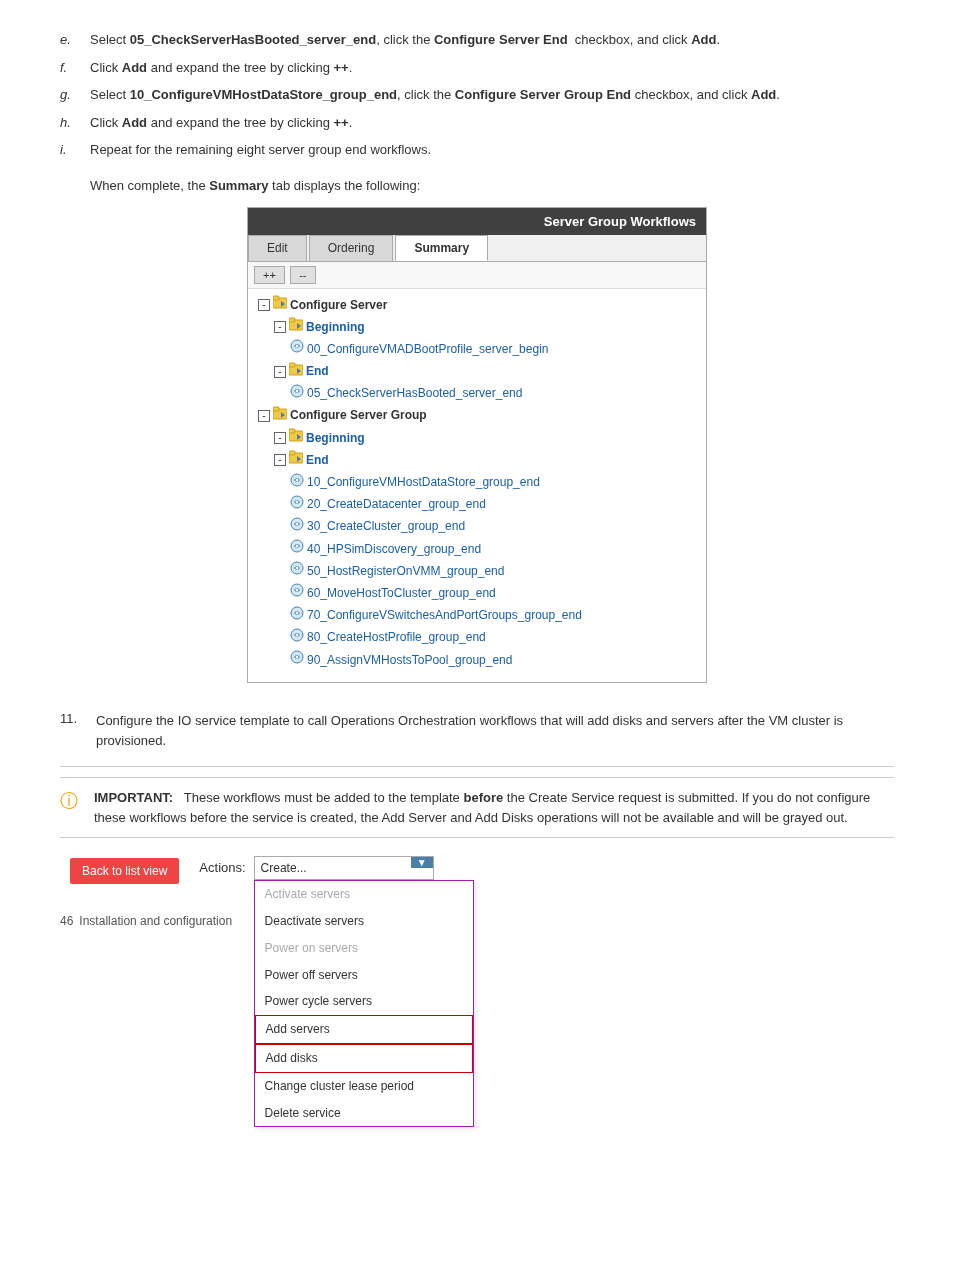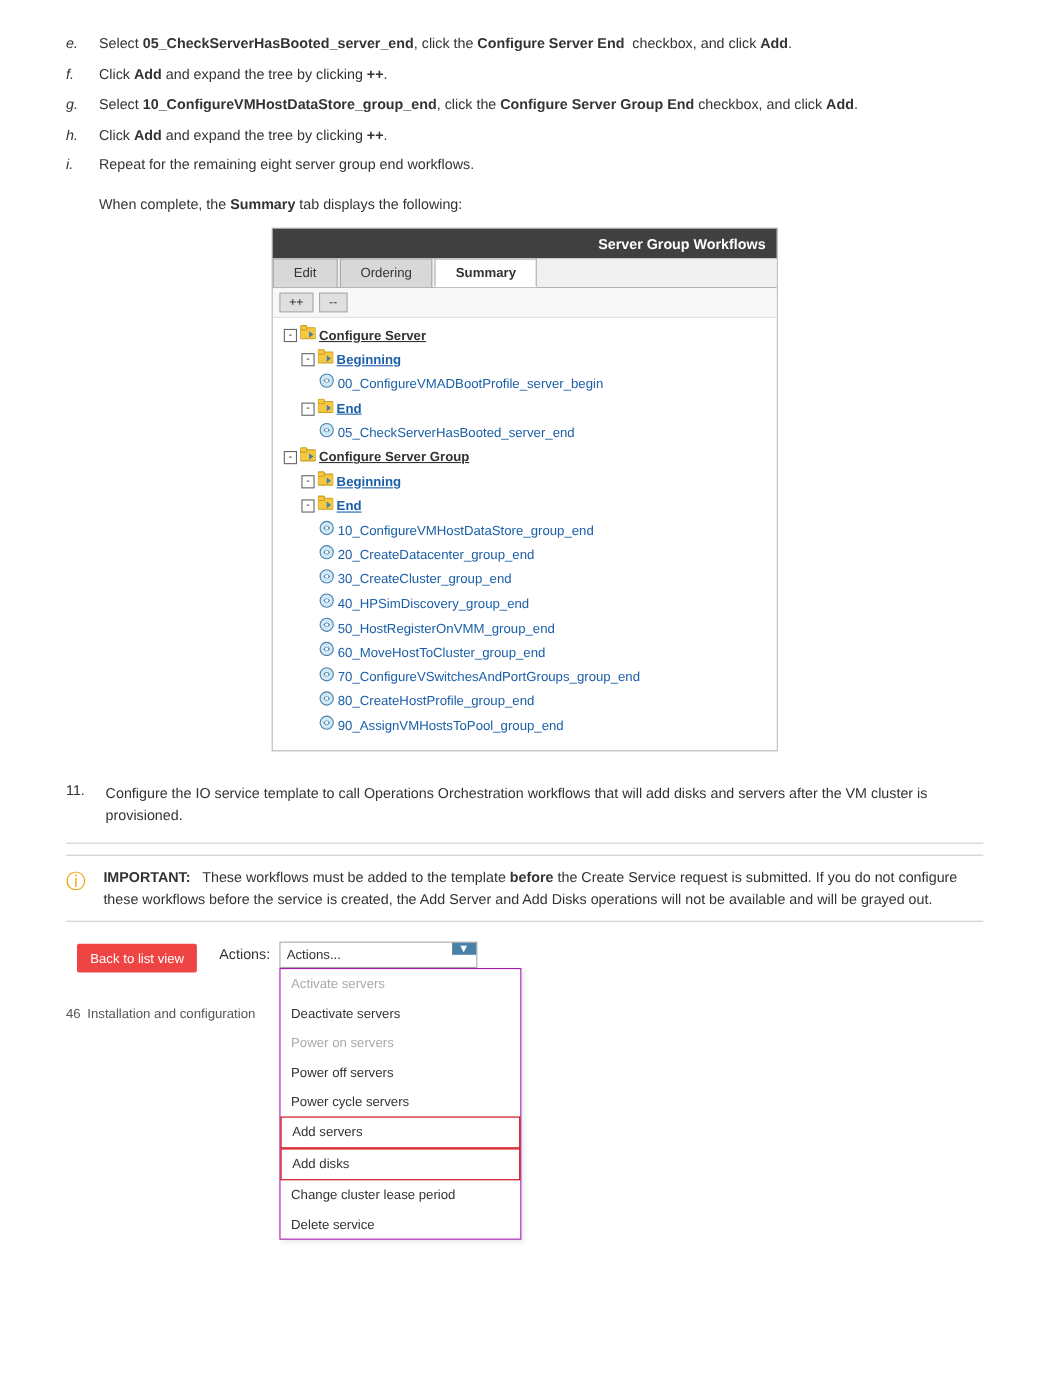--- a/index.html
+++ b/index.html
@@ -105,21 +105,21 @@
       background: #fff;
       display: inline-flex;
       align-items: center;
       justify-content: center;
       margin-right: 3px;
       font-size: 10px;
       flex-shrink: 0;
       cursor: pointer;
     }
     .link-blue { color: #1a5fa8; }
-    .tree-label { color: #333; font-weight: bold; text-decoration: underline; }
+    .tree-label { color: #333; font-weight: bold; }
 
     
     .step-11 {
       display: flex;
       margin-bottom: 16px;
     }
     .step-11-num {
       min-width: 36px;
       font-size: 13px;
     }
@@ -480,21 +480,21 @@
     <span class="important-label">IMPORTANT:</span>&nbsp;&nbsp;
     <span>These workflows must be added to the template <b>before</b> the Create Service request is submitted. If you do not configure these workflows before the service is created, the Add Server and Add Disks operations will not be available and will be grayed out.</span>
   </span>
 </div>
 
 <div class="actions-area">
   <button class="back-btn">Back to list view</button>
   <span class="actions-label">Actions:</span>
   <div class="dropdown-container">
     <div class="dropdown-select">
-      <span>Actions...</span>
+      <span>Create...</span>
       <span class="dropdown-arrow">▼</span>
     </div>
     <div class="dropdown-menu">
       <div class="dropdown-item disabled">Activate servers</div>
       <div class="dropdown-item">Deactivate servers</div>
       <div class="dropdown-item disabled">Power on servers</div>
       <div class="dropdown-item">Power off servers</div>
       <div class="dropdown-item">Power cycle servers</div>
       <div class="dropdown-item highlighted">Add servers</div>
       <div class="dropdown-item highlighted">Add disks</div>

